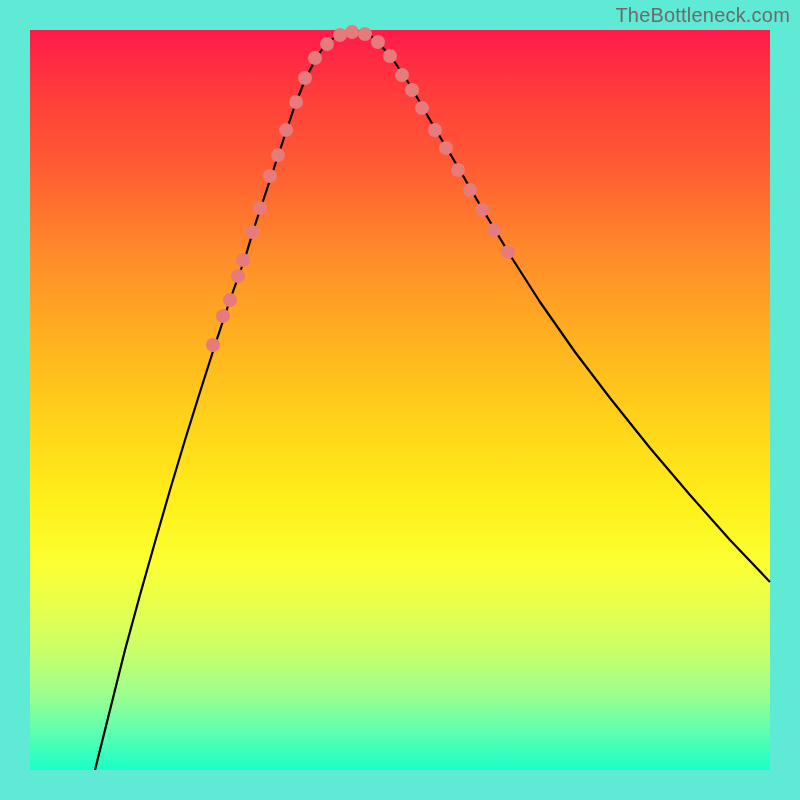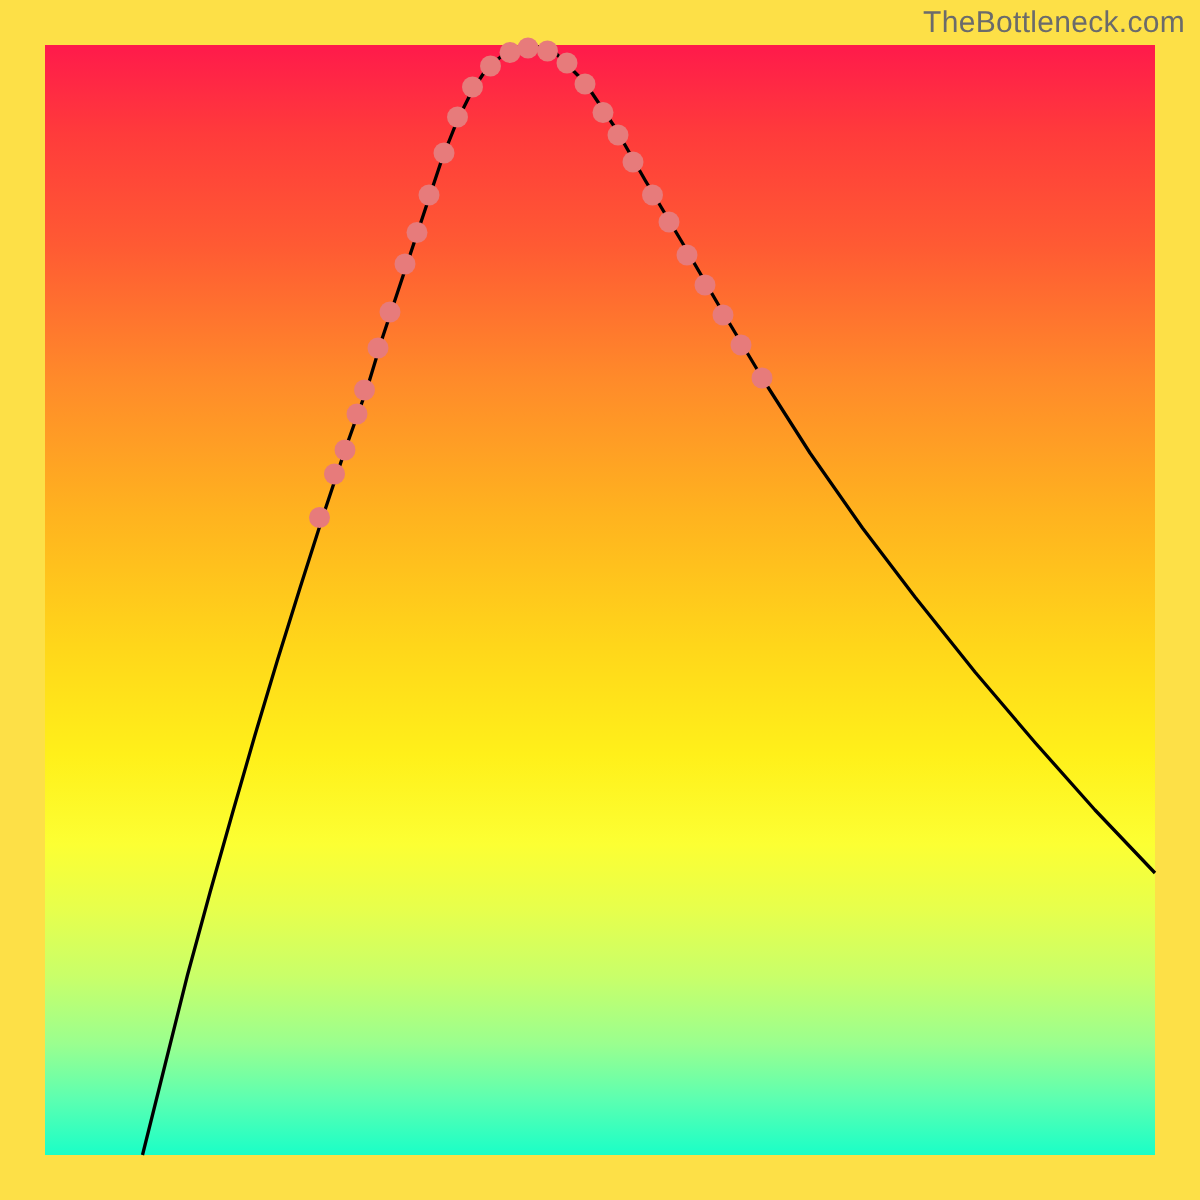--- a/index.html
+++ b/index.html
@@ -8,21 +8,21 @@
     width: 800px;
     height: 800px;
     overflow: hidden;
     background: #000;
     font-family: Arial, Helvetica, sans-serif;
   }
   .frame {
     position: relative;
     width: 800px;
     height: 800px;
-    background: #fde047;
+    background: #5eead4;
   }
   .plot {
     position: absolute;
     left: 30px;
     top: 30px;
     width: 740px;
     height: 740px;
     background: linear-gradient(to bottom,
       #ff1a4b 0%,
       #ff3b3b 8%,

